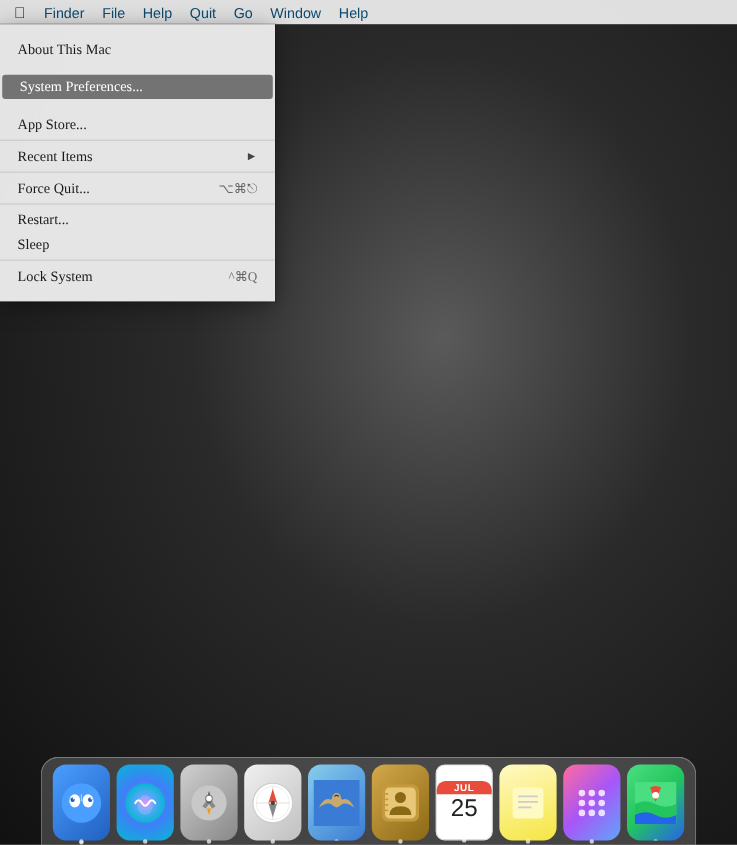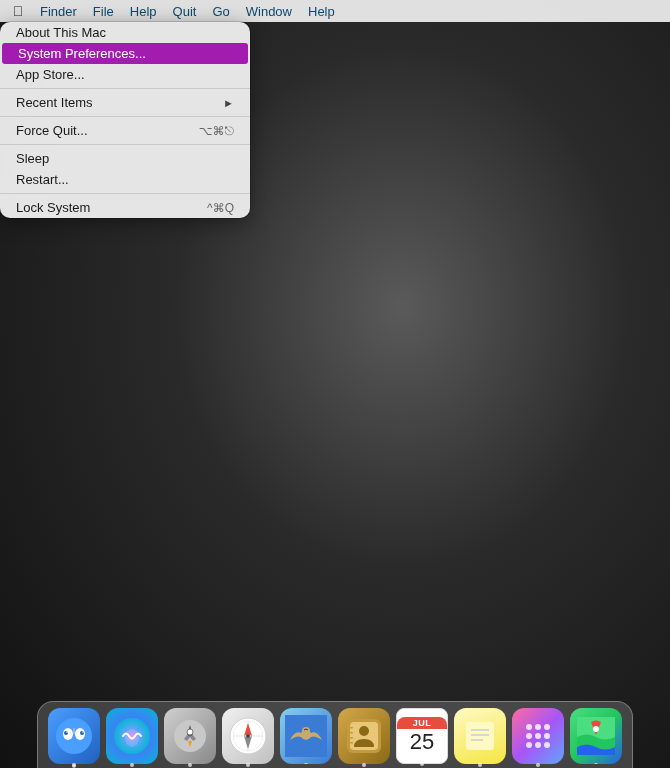--- a/index.html
+++ b/index.html
@@ -53,44 +53,45 @@
       white-space: nowrap;
     }
 
     
     .apple-menu {
       position: absolute;
       top: 22px;
       left: 0;
       width: 250px;
       background: rgba(235,235,235,0.97);
-      border-radius: 10px;
+      border-radius: 0;
       box-shadow: 0 4px 20px rgba(0,0,0,0.4), 0 0 0 1px rgba(0,0,0,0.15);
       z-index: 200;
-      padding: 0 0;
+      padding: 12px 0;
       backdrop-filter: blur(20px);
+      font-family: Liberation Serif, serif;
     }
 
     .menu-item {
       padding: 3px 16px;
       font-size: 13px;
       color: #1a1a1a;
       cursor: pointer;
       display: flex;
       align-items: center;
       justify-content: space-between;
       white-space: nowrap;
       min-height: 20px;
     }
 
     .menu-item.highlighted {
-      background: #a21caf;
+      background: #737373;
       color: white;
       border-radius: 3px;
-      margin: 0 2px;
+      margin: 12px 2px;
     }
 
     .menu-item .shortcut {
       font-size: 12px;
       color: #666;
       margin-left: 20px;
     }
 
     .menu-item .arrow {
       font-size: 11px;
@@ -115,21 +116,21 @@
       border-radius: 16px 16px 0 0;
       padding: 6px 10px 4px;
       gap: 6px;
       border: 1px solid rgba(255,255,255,0.3);
       border-bottom: none;
       backdrop-filter: blur(10px);
     }
 
     .dock-icon {
       width: 52px;
-      height: 56px;
+      height: 69px;
       border-radius: 12px;
       display: flex;
       align-items: center;
       justify-content: center;
       cursor: pointer;
       font-size: 28px;
       position: relative;
       flex-shrink: 0;
     }
 
@@ -246,24 +247,24 @@
     <span>Recent Items</span>
     <span class="arrow">►</span>
   </div>
   <div class="menu-separator"></div>
   <div class="menu-item">
     <span>Force Quit...</span>
     <span class="shortcut">⌥⌘⎋</span>
   </div>
   <div class="menu-separator"></div>
   <div class="menu-item">
+    <span>Restart...</span>
+  </div>
+  <div class="menu-item">
     <span>Sleep</span>
-  </div>
-  <div class="menu-item">
-    <span>Restart...</span>
   </div>
   <div class="menu-separator"></div>
   <div class="menu-item">
     <span>Lock System</span>
     <span class="shortcut">^⌘Q</span>
   </div>
 </div>
 
 <div class="dock">
 

